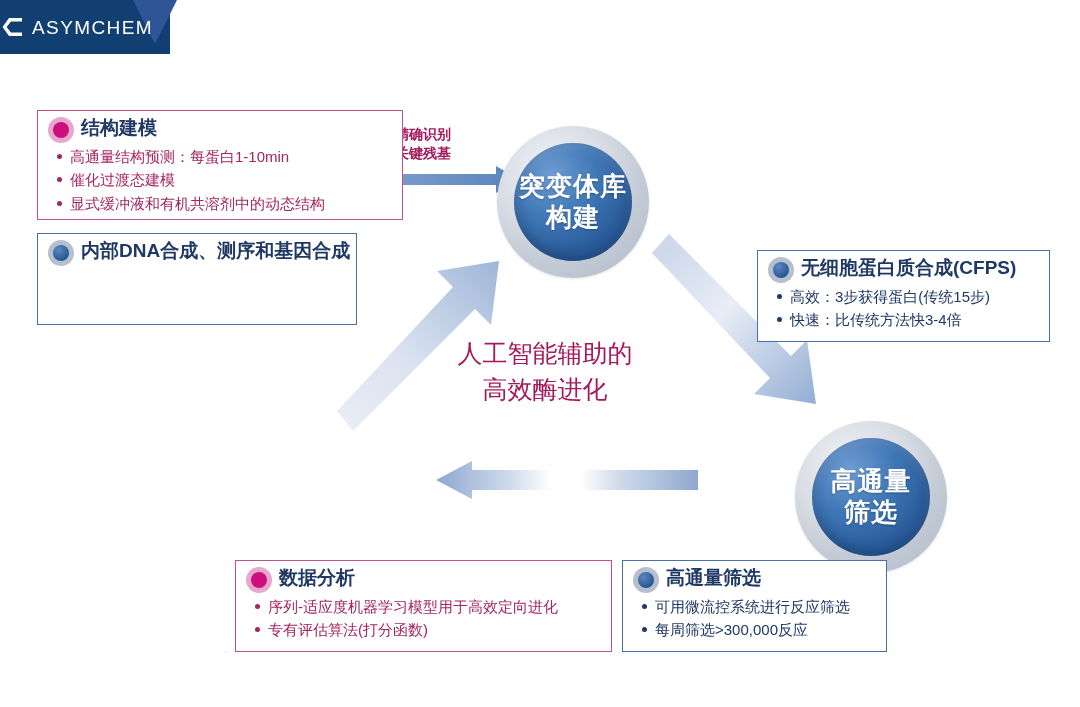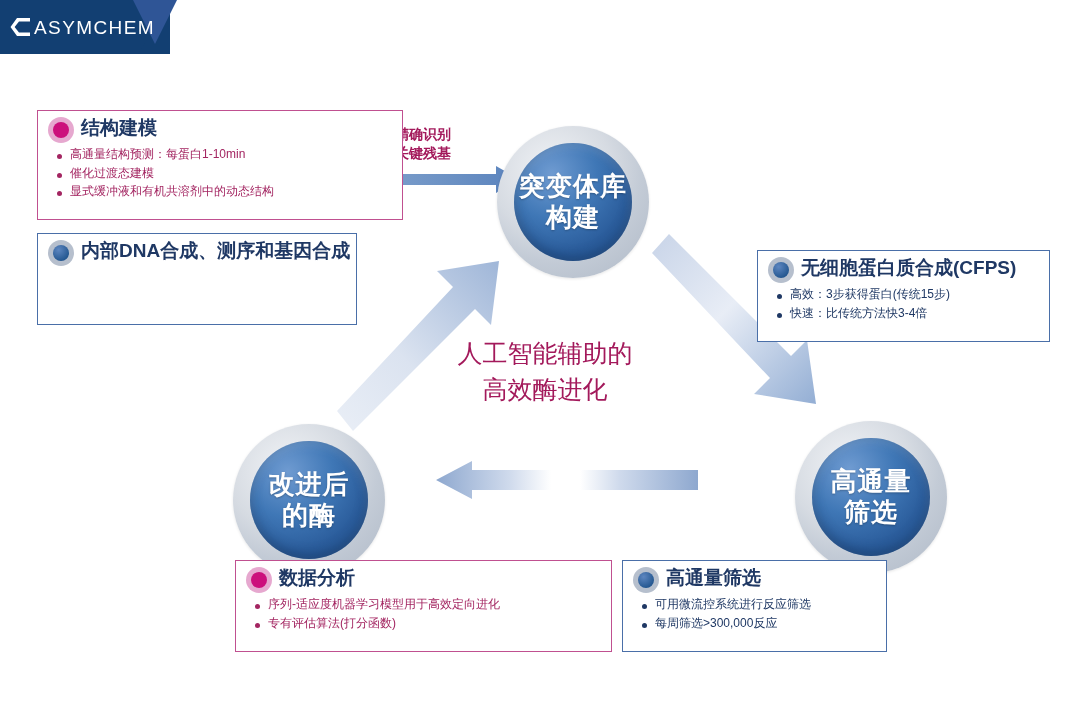--- a/index.html
+++ b/index.html
@@ -43,25 +43,25 @@
   .banner-tri {
     position: absolute;
     left: 133px; top: 0;
     width: 0; height: 0;
     border-left: 22px solid transparent;
     border-right: 22px solid transparent;
     border-top: 44px solid #2f5596;
   }
   #logo-wrap {
     position: absolute;
-    left: 8px; top: 13px;
+    left: 0; top: 13px;
     height: 28px;
     display: flex;
     align-items: center;
-    gap: 2px;
+    gap: 8px;
   }
   #logo-hex { display: block; }
   #logo-text {
     color: #ffffff;
     font-size: 19px;
     letter-spacing: 1.4px;
     font-weight: 500;
     line-height: 1;
     margin-left: -2px;
     font-family: "Liberation Sans", sans-serif;
@@ -110,21 +110,21 @@
   .box-title.pink { color: #1f3864; }
   .box-title.blue { color: #1f3864; }
 
   ul.bullets {
     list-style: none;
     margin: 2px 0 0 0;
     padding: 0 0 0 22px;
   }
   ul.bullets li {
     position: relative;
-    font-size: 12px;
+    font-size: 15px;
     line-height: 1.55;
     white-space: nowrap;
   }
   ul.bullets li::before {
     content: "";
     position: absolute;
     left: -13px;
     top: 9px;
     width: 5px;
     height: 5px;
@@ -262,26 +262,20 @@
     </div>
   </div>
 
   <div class="node" style="left:497px; top:126px; width:152px; height:152px;">
     <div class="node-inner" style="width:118px; height:118px;">
       <div class="node-label">突变体库
 构建</div>
     </div>
   </div>
 
-  <div class="node" style="left:233px; top:424px; width:152px; height:152px;">
-    <div class="node-inner" style="width:118px; height:118px;">
-      <div class="node-label">改进后
-的酶</div>
-    </div>
-  </div>
 
   <div id="center-caption" style="left:420px; top:335px; width:250px;">人工智能辅助的
 高效酶进化</div>
 
   <div id="arrow-annotation" style="left:395px; top:125px; width:118px;">精确识别
 关键残基</div>
 
   <div class="infobox pink" style="left:37px; top:110px; width:366px; height:110px;">
     <div class="box-head">
       <span class="marker pink">

